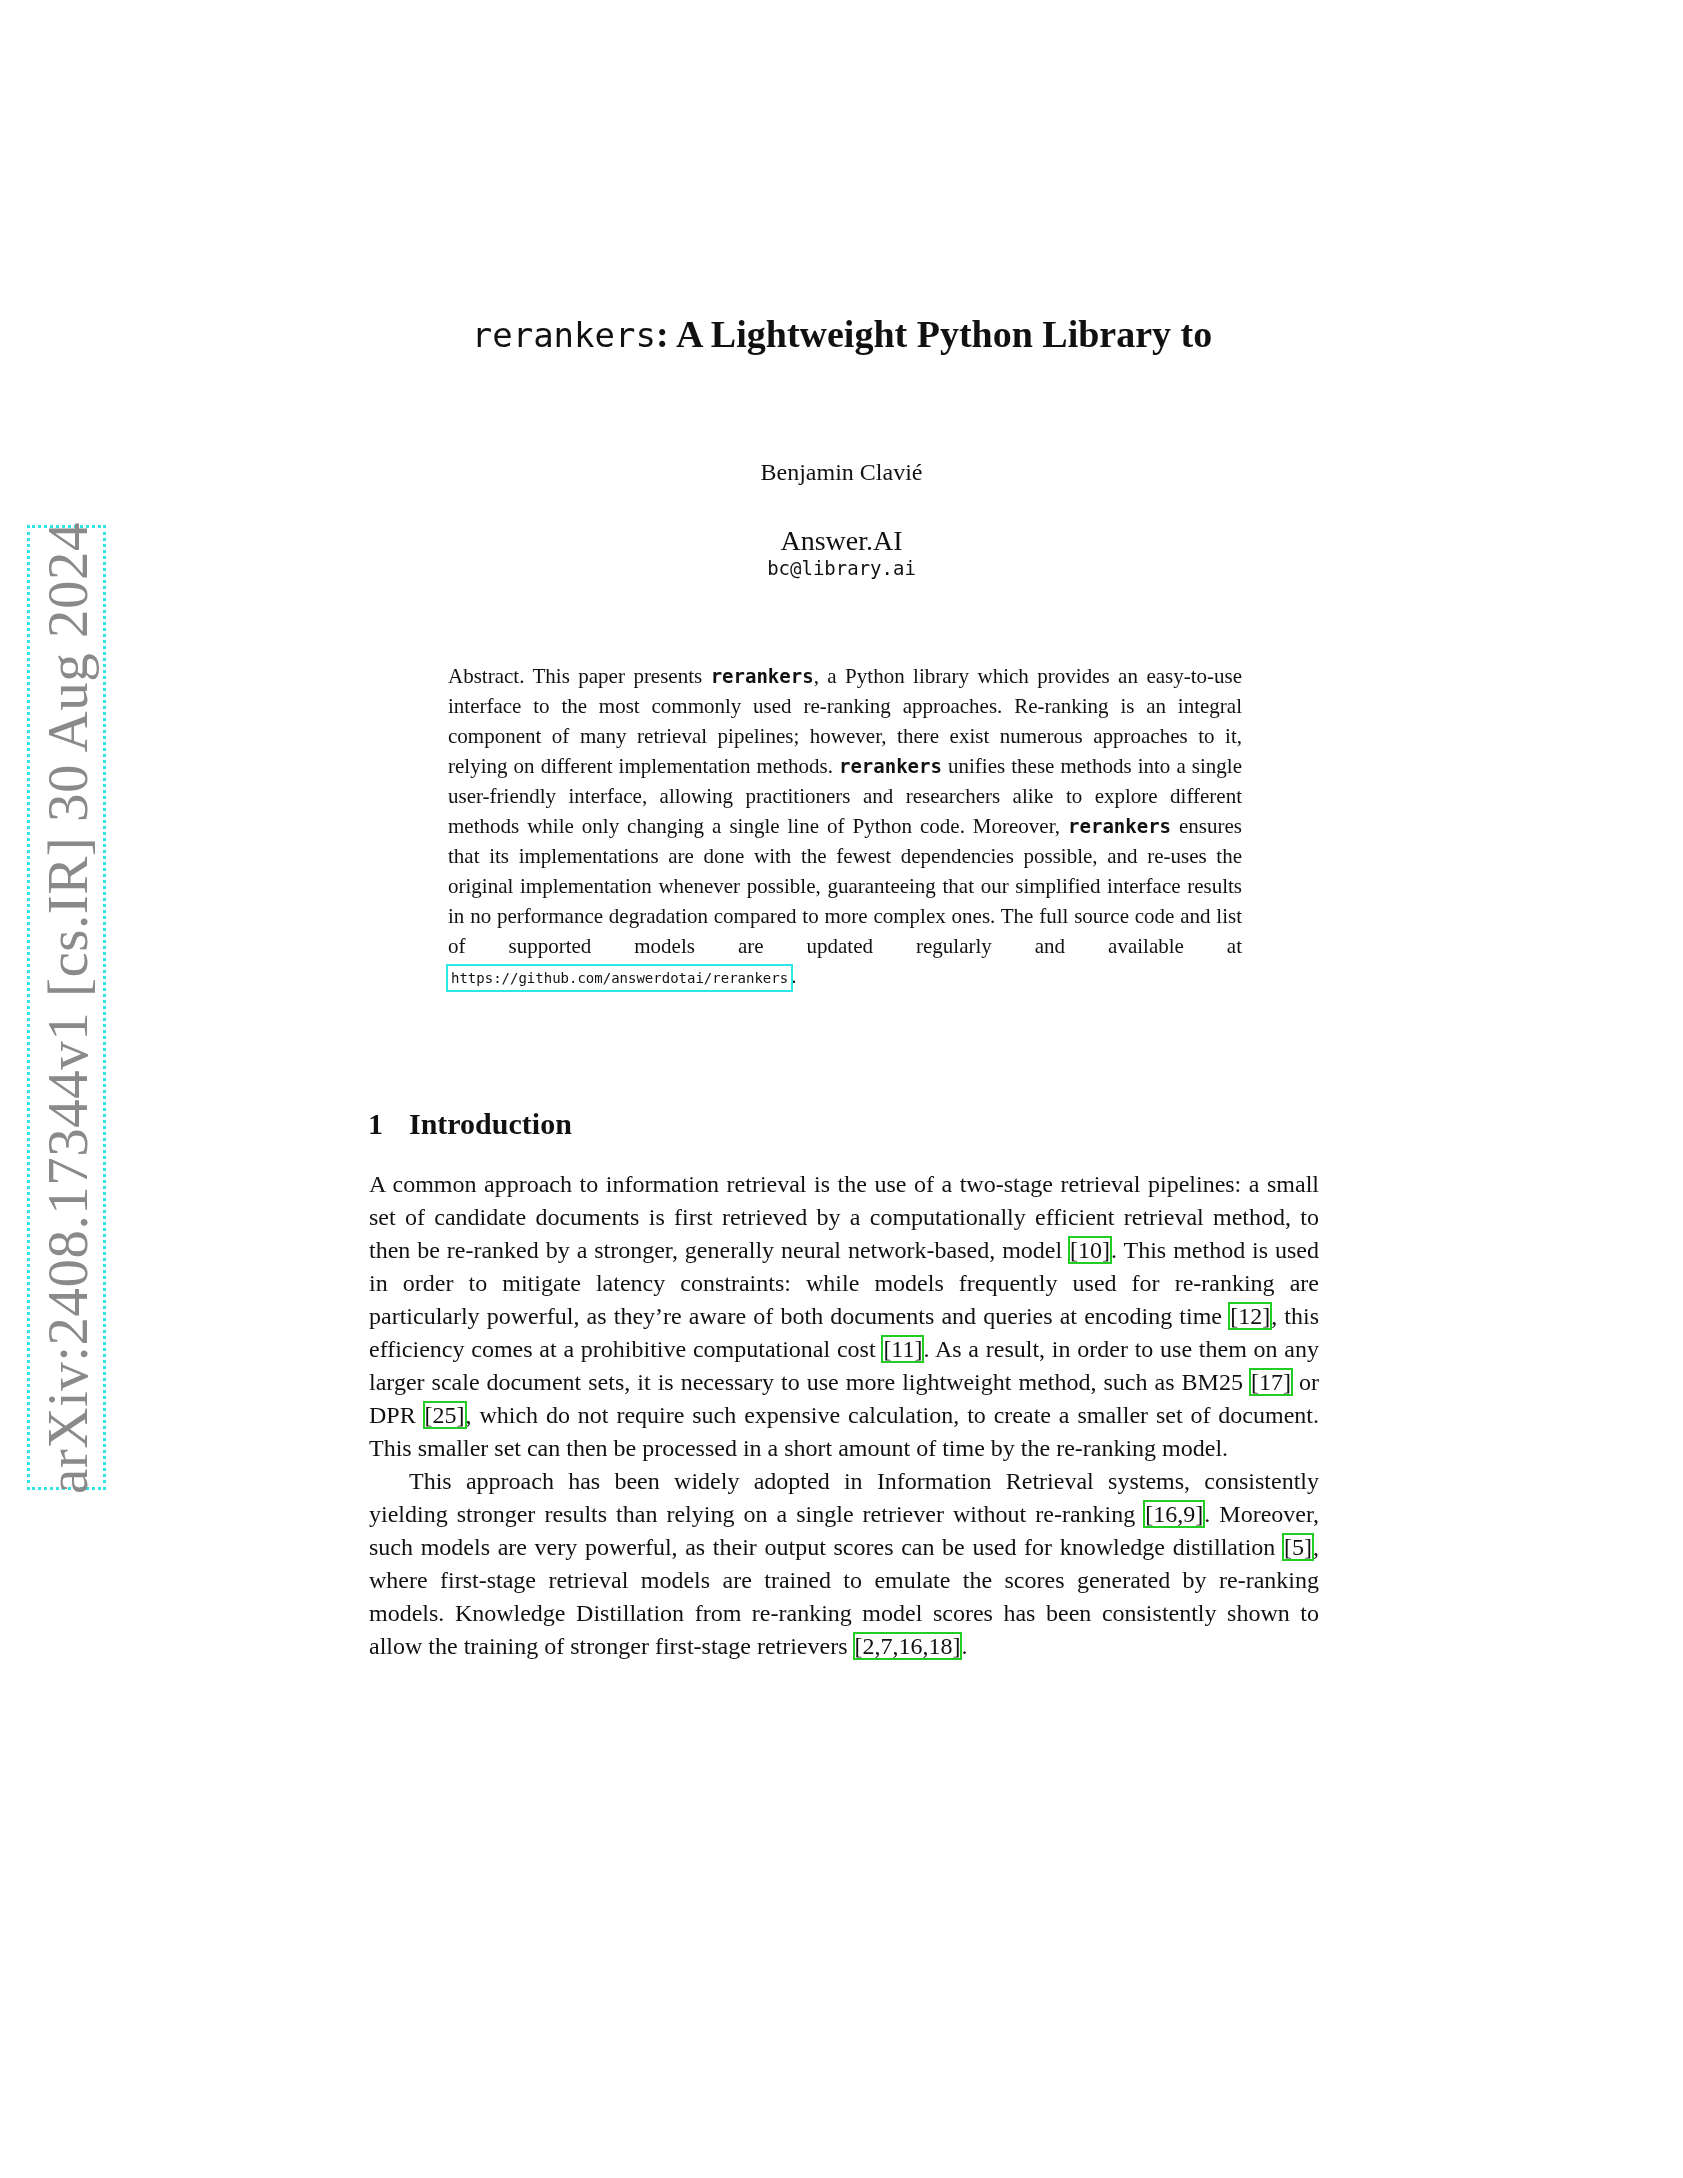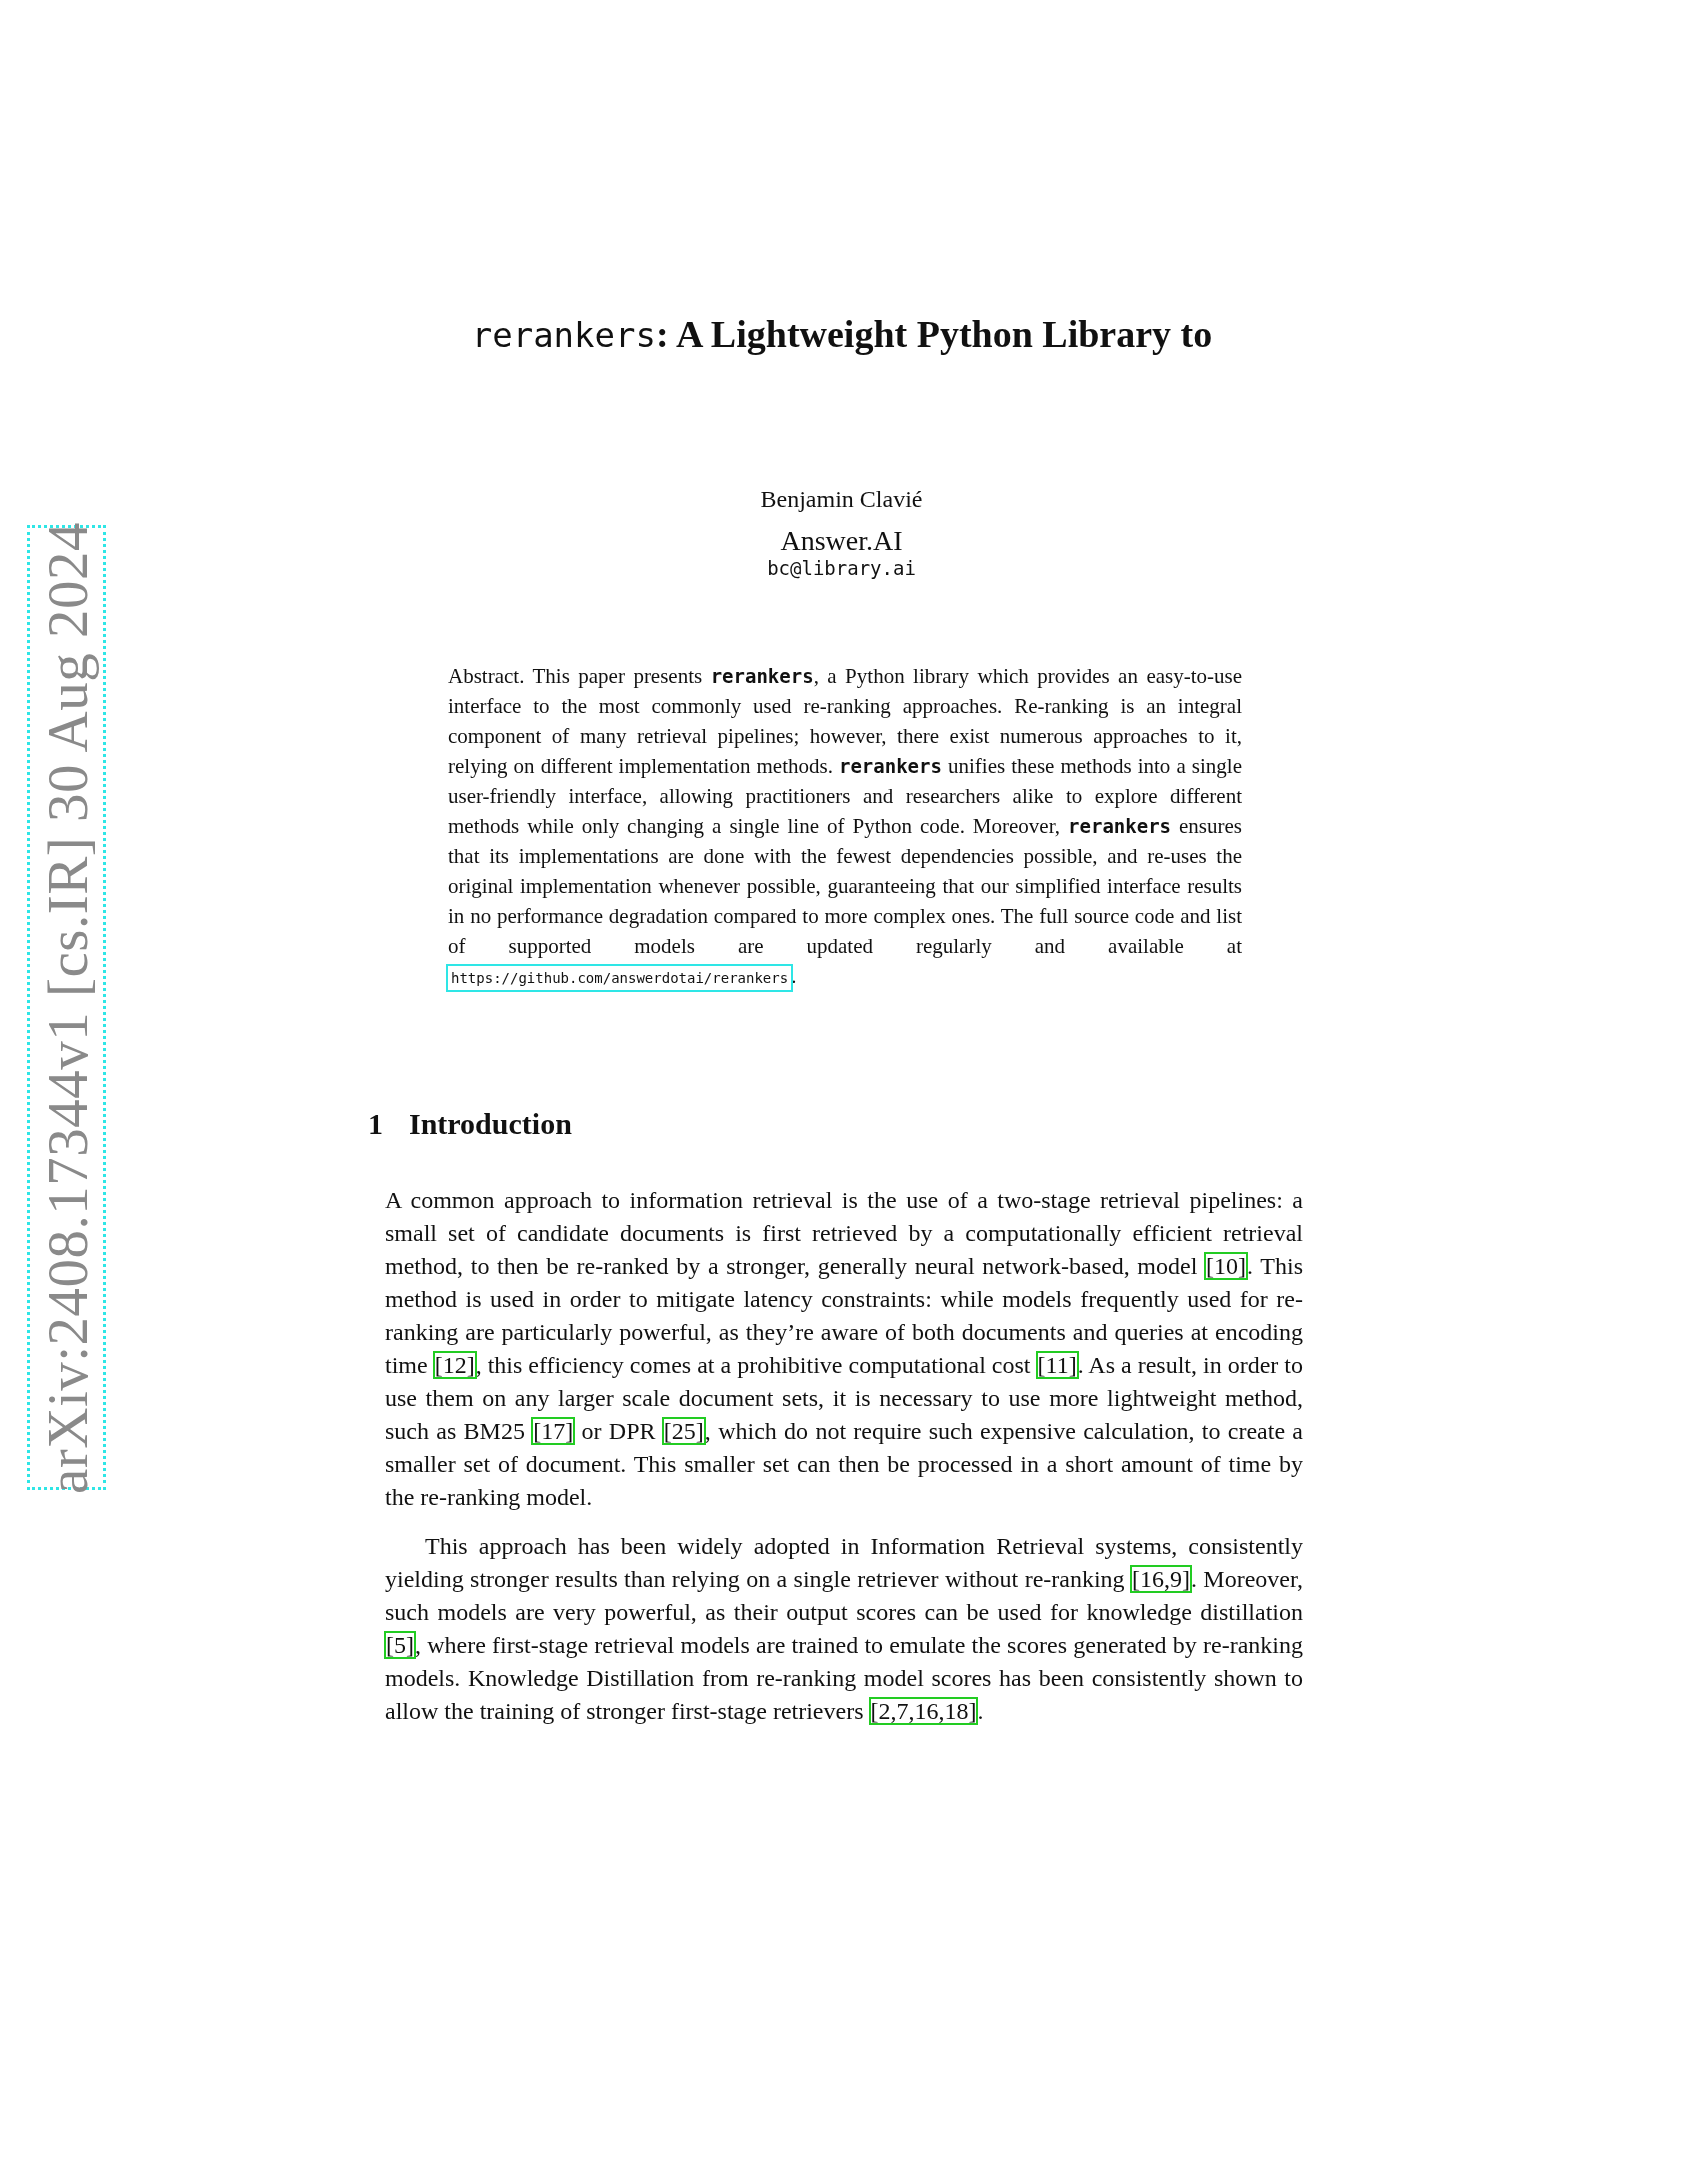--- a/index.html
+++ b/index.html
@@ -24,21 +24,21 @@
   }
 
   .title {
     position: absolute; left: 337px; width: 1010px; top: 309px;
     text-align: center; font-weight: bold; font-size: 38px; line-height: 50px;
     font-family: "Liberation Serif", "DejaVu Serif", serif;
   }
   .title .mono { font-weight: normal; font-size: 34px; }
 
   .author {
-    position: absolute; left: 594px; width: 495px; top: 486px;
+    position: absolute; left: 594px; width: 495px; top: 459px;
     text-align: center; font-size: 24px;
     font-family: "Liberation Serif", serif;
   }
   .affil {
     position: absolute; left: 594px; width: 495px; top: 525px;
     text-align: center; font-size: 28px;
     font-family: "Liberation Serif", serif;
   }
   .email {
     position: absolute; left: 594px; width: 495px; top: 557px;
@@ -63,21 +63,21 @@
     font-size: 30px; font-weight: bold;
     font-family: "Liberation Serif", serif;
   }
   .section-title .num { margin-right: 26px; }
 
   .body {
     position: absolute; left: 369px; width: 950px; top: 1168px;
     font-size: 24px; line-height: 33px; text-align: justify;
     font-family: "Liberation Serif", serif;
   }
-  .body p { margin: 16px; }
+  .body p { margin: 0; }
   .body p + p { text-indent: 40px; }
   .cite {
     outline: 2px solid #22cc22; outline-offset: -1px;
     padding: 0 1px; color: #111; text-decoration: none;
   }
   .body i { font-style: italic; }
 </style>
 </head>
 <body>
 

